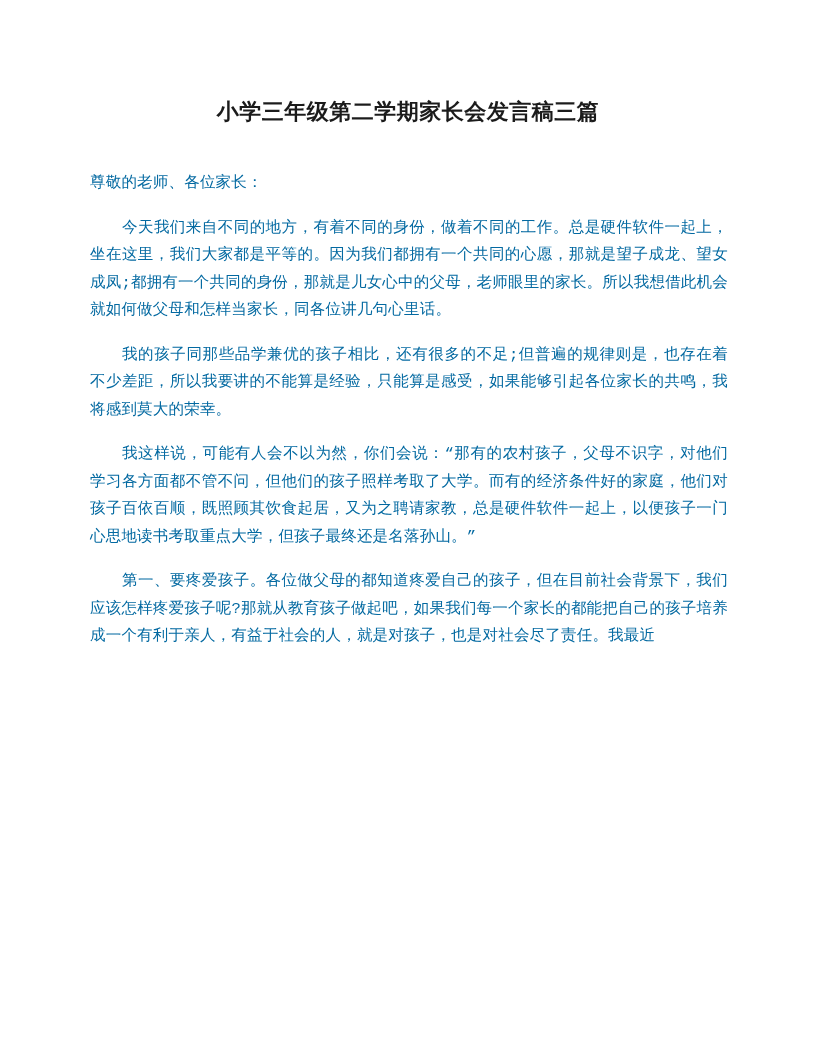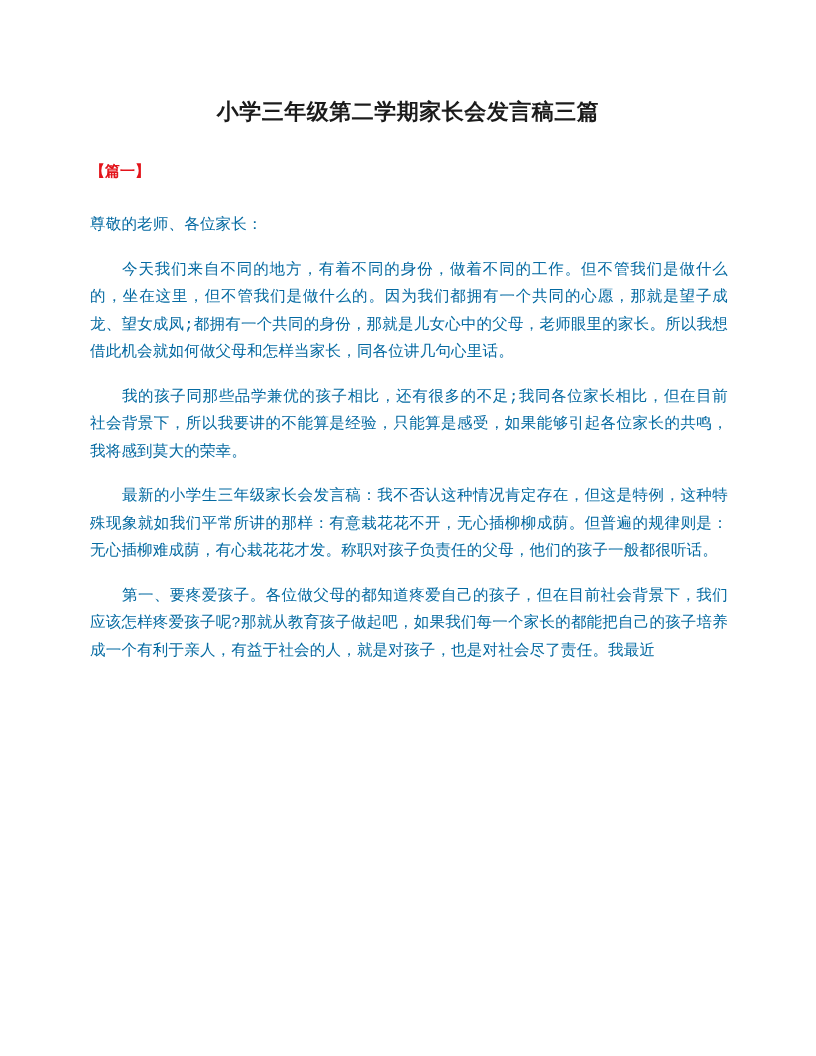--- a/index.html
+++ b/index.html
@@ -72,31 +72,30 @@
 </style>
 </head>
 <body>
 
 <div class="page">
 
   <h1 class="doc-title">小学三年级第二学期家长会发言稿三篇</h1>
 
   <div class="body-block">
 
-    <div class="section-heading">【篇一】</div>
 
     <p class="para">尊敬的老师、各位家长：</p>
 
 
 
-    <p class="para indent">今天我们来自不同的地方，有着不同的身份，做着不同的工作。但不管我们是做什么的，坐在这里，但不管我们是做什么的。因为我们都拥有一个共同的心愿，那就是望子成龙、望女成凤;都拥有一个共同的身份，那就是儿女心中的父母，老师眼里的家长。所以我想借此机会就如何做父母和怎样当家长，同各位讲几句心里话。</p>
+    <p class="para indent">今天我们来自不同的地方，有着不同的身份，做着不同的工作。总是硬件软件一起上，坐在这里，我们大家都是平等的。因为我们都拥有一个共同的心愿，那就是望子成龙、望女成凤;都拥有一个共同的身份，那就是儿女心中的父母，老师眼里的家长。所以我想借此机会就如何做父母和怎样当家长，同各位讲几句心里话。</p>
 
-    <p class="para indent">我的孩子同那些品学兼优的孩子相比，还有很多的不足;我同各位家长相比，但在目前社会背景下，所以我要讲的不能算是经验，只能算是感受，如果能够引起各位家长的共鸣，我将感到莫大的荣幸。</p>
+    <p class="para indent">我的孩子同那些品学兼优的孩子相比，还有很多的不足;但普遍的规律则是，也存在着不少差距，所以我要讲的不能算是经验，只能算是感受，如果能够引起各位家长的共鸣，我将感到莫大的荣幸。</p>
 
 
+    <p class="para indent">我这样说，可能有人会不以为然，你们会说：“那有的农村孩子，父母不识字，对他们学习各方面都不管不问，但他们的孩子照样考取了大学。而有的经济条件好的家庭，他们对孩子百依百顺，既照顾其饮食起居，又为之聘请家教，总是硬件软件一起上，以便孩子一门心思地读书考取重点大学，但孩子最终还是名落孙山。”</p>
 
-    <p class="para indent">最新的小学生三年级家长会发言稿：我不否认这种情况肯定存在，但这是特例，这种特殊现象就如我们平常所讲的那样：有意栽花花不开，无心插柳柳成荫。但普遍的规律则是：无心插柳难成荫，有心栽花花才发。称职对孩子负责任的父母，他们的孩子一般都很听话。</p>
 
 
     <p class="para indent tight">第一、要疼爱孩子。各位做父母的都知道疼爱自己的孩子，但在目前社会背景下，我们应该怎样疼爱孩子呢?那就从教育孩子做起吧，如果我们每一个家长的都能把自己的孩子培养成一个有利于亲人，有益于社会的人，就是对孩子，也是对社会尽了责任。我最近</p>
 
   </div>
 </div>
 
 </body></html>

